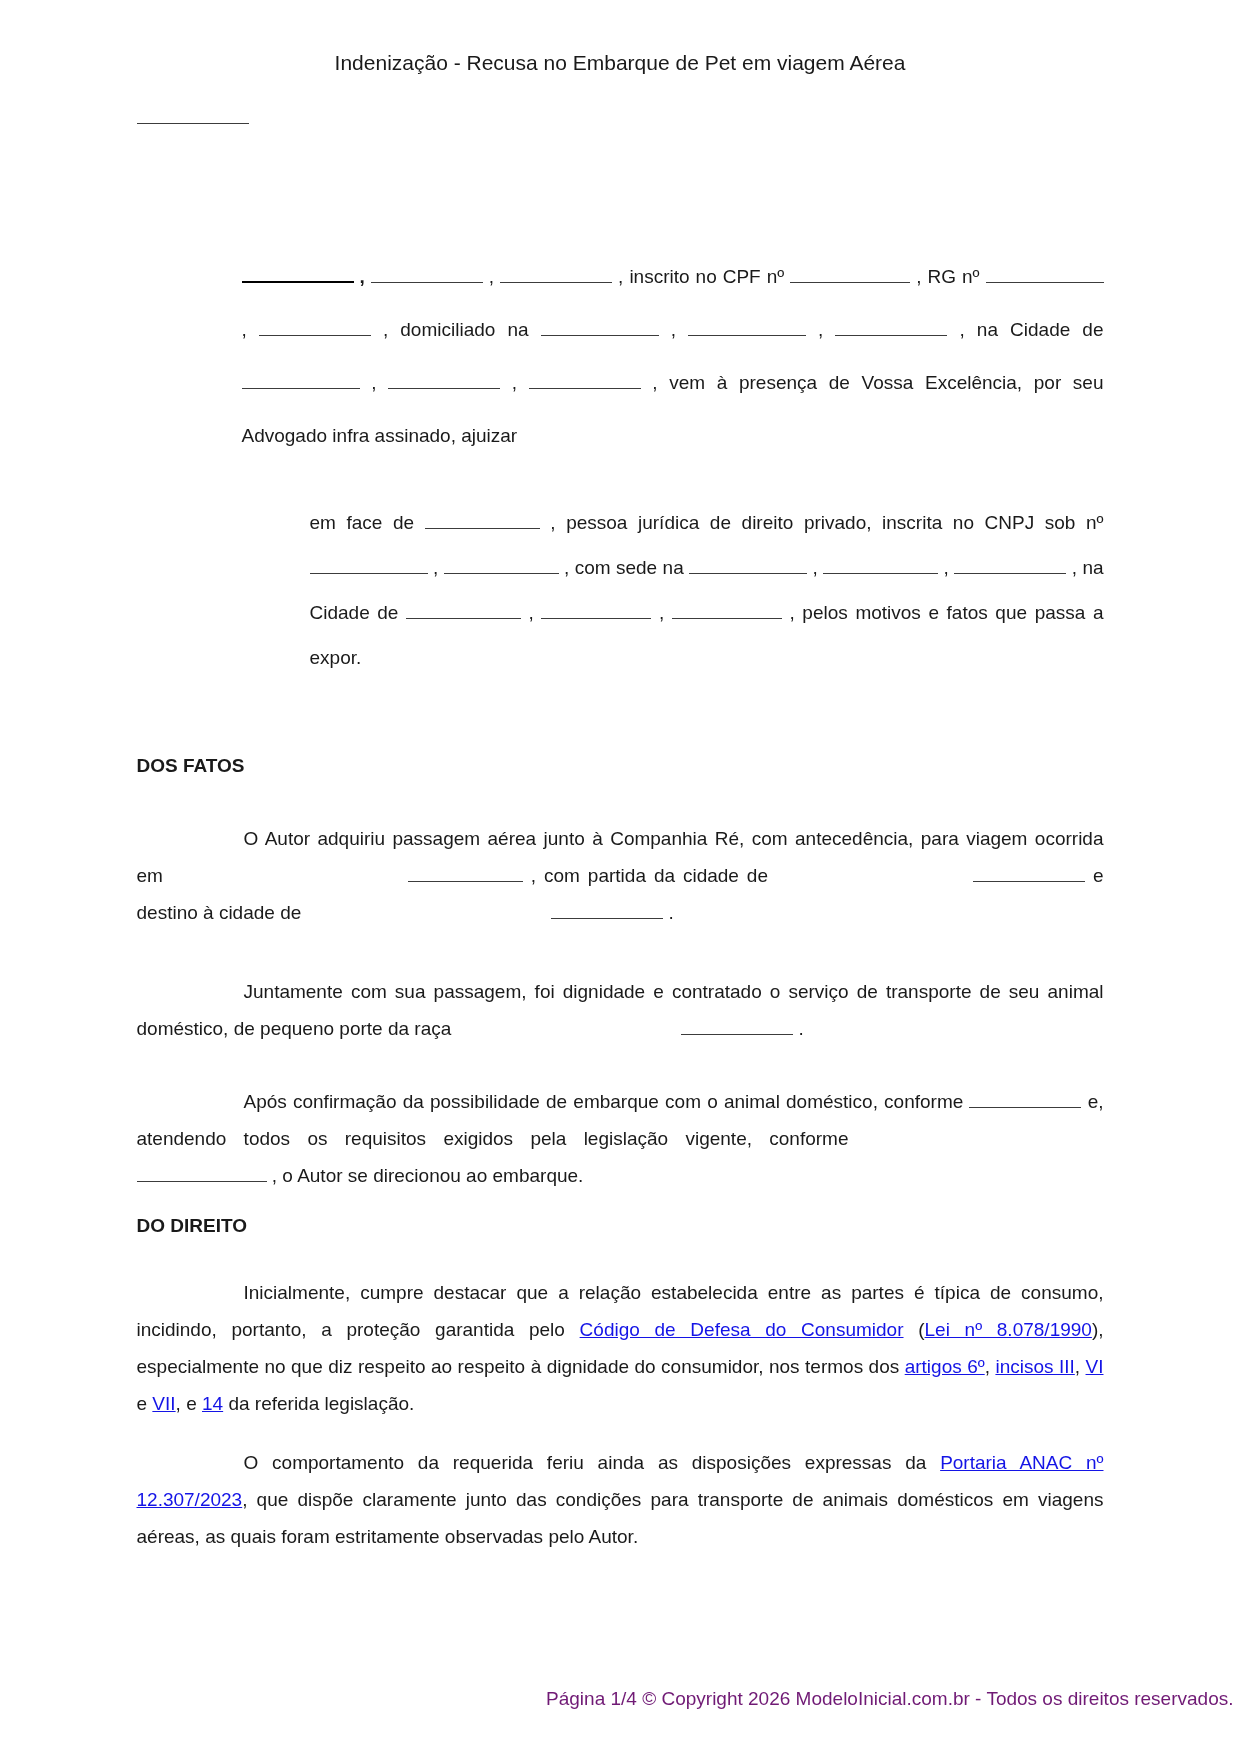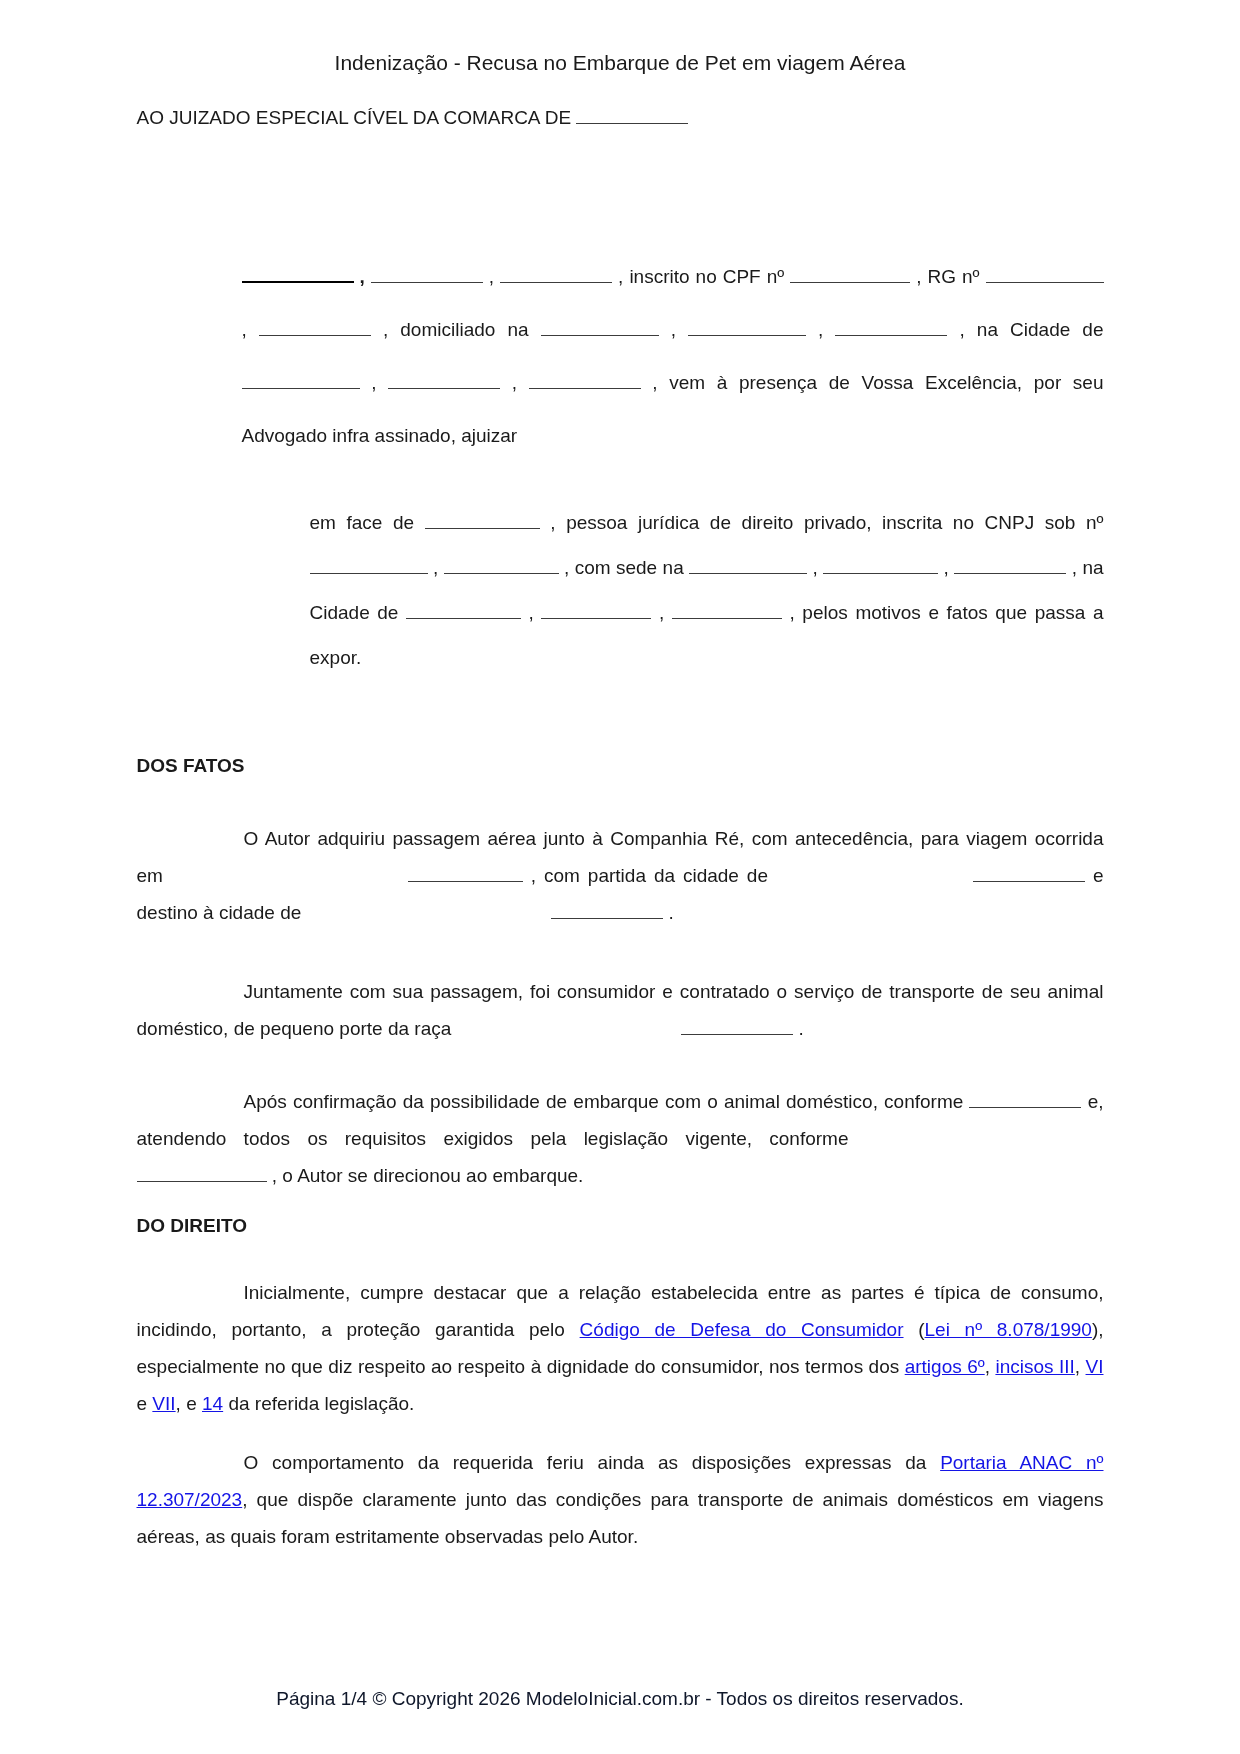--- a/index.html
+++ b/index.html
@@ -86,44 +86,44 @@
   .b{font-weight:bold;}
   .doc-link{
     color:var(--link-color);
     text-decoration:underline;
     cursor:pointer;
   }
   .footer{
     position:absolute;
     left:0;right:0;
     bottom:44px;
-    text-align:center;
+    text-align:right;
     font-size:19px;
-    color:#0f172a;
+    color:#701a75;
   }
 </style>
 </head>
 <body>
 
 <div class="page">
 
   <div class="doc-title">Indenização - Recusa no Embarque de Pet em viagem Aérea</div>
 
-  <div class="addressee"><span>AO JUIZADO ESPECIAL CÍVEL DA COMARCA DE </span><span class="blank" style="width: 112px;"></span></div>
+  <div class="addressee"><span class="blank" style="width: 112px;"></span></div>
 
   <div class="para qual"><span class="blank b-line" style="width: 112px;"></span><span class="b"> , </span><span class="blank" style="width: 112px;"></span><span> , </span><span class="blank" style="width: 112px;"></span><span> , inscrito no CPF nº </span><span class="blank" style="width: 120px;"></span><span> , RG nº </span><span class="blank" style="width: 118px;"></span><span> , </span><span class="blank" style="width: 112px;"></span><span> , domiciliado na </span><span class="blank" style="width: 118px;"></span><span> , </span><span class="blank" style="width: 118px;"></span><span> , </span><span class="blank" style="width: 112px;"></span><span> , na Cidade de </span><span class="blank" style="width: 118px;"></span><span> , </span><span class="blank" style="width: 112px;"></span><span> , </span><span class="blank" style="width: 112px;"></span><span> , vem à presença de Vossa Excelência, por seu Advogado infra assinado, ajuizar</span></div>
 
 
   <div class="para defendant"><span>em face de </span><span class="blank" style="width: 115px;"></span><span> , pessoa jurídica de direito privado, inscrita no CNPJ sob nº </span><span class="blank" style="width: 118px;"></span><span> , </span><span class="blank" style="width: 115px;"></span><span> , com sede na </span><span class="blank" style="width: 118px;"></span><span> , </span><span class="blank" style="width: 115px;"></span><span> , </span><span class="blank" style="width: 112px;"></span><span> , na Cidade de </span><span class="blank" style="width: 115px;"></span><span> , </span><span class="blank" style="width: 110px;"></span><span> , </span><span class="blank" style="width: 110px;"></span><span> , pelos motivos e fatos que passa a expor.</span></div>
 
   <div class="section-heading" id="section-dos-fatos">DOS FATOS</div>
 
   <div class="para body-para" id="fatos-p1"><span>O Autor adquiriu passagem aérea junto à Companhia Ré, com antecedência, para viagem ocorrida em</span><span class="gap" style="width: 245px;"></span><span class="blank" style="width: 115px;"></span><span> , com partida da cidade de</span><span class="gap" style="width: 205px;"></span><span class="blank" style="width: 112px;"></span><span> e destino à cidade de</span><span class="gap" style="width: 250px;"></span><span class="blank" style="width: 112px;"></span><span> .</span></div>
 
-  <div class="para body-para" id="fatos-p2"><span>Juntamente com sua passagem, foi consumidor e contratado o serviço de transporte de seu animal doméstico, de pequeno porte da raça</span><span class="gap" style="width: 230px;"></span><span class="blank" style="width: 112px;"></span><span> .</span></div>
+  <div class="para body-para" id="fatos-p2"><span>Juntamente com sua passagem, foi dignidade e contratado o serviço de transporte de seu animal doméstico, de pequeno porte da raça</span><span class="gap" style="width: 230px;"></span><span class="blank" style="width: 112px;"></span><span> .</span></div>
 
   <div class="para body-para" id="fatos-p3"><span>Após confirmação da possibilidade de embarque com o animal doméstico, conforme </span><span class="blank" style="width: 112px;"></span><span> e, atendendo todos os requisitos exigidos pela legislação vigente, conforme</span><span class="gap" style="width: 255px;"></span><span class="blank" style="width: 130px;"></span><span> , o Autor se direcionou ao embarque.</span></div>
 
   <div class="section-heading" id="section-do-direito">DO DIREITO</div>
 
   <div class="para body-para" id="direito-p1"><span>Inicialmente, cumpre destacar que a relação estabelecida entre as partes é típica de consumo, incidindo, portanto, a proteção garantida pelo </span><a class="doc-link" href="#">Código de Defesa do Consumidor</a><span> (</span><a class="doc-link" href="#">Lei nº 8.078/1990</a><span>), especialmente no que diz respeito ao respeito à dignidade do consumidor, nos termos dos </span><a class="doc-link" href="#">artigos 6º</a><span>, </span><a class="doc-link" href="#">incisos III</a><span>, </span><a class="doc-link" href="#">VI</a><span> e </span><a class="doc-link" href="#">VII</a><span>, e </span><a class="doc-link" href="#">14</a><span> da referida legislação.</span></div>
 
   <div class="para body-para" id="direito-p2"><span>O comportamento da requerida feriu ainda as disposições expressas da </span><a class="doc-link" href="#">Portaria ANAC nº 12.307/2023</a><span>, que dispõe claramente junto das condições para transporte de animais domésticos em viagens aéreas, as quais foram estritamente observadas pelo Autor.</span></div>
 
   <div class="footer">Página 1/4 © Copyright 2026 ModeloInicial.com.br - Todos os direitos reservados.</div>

